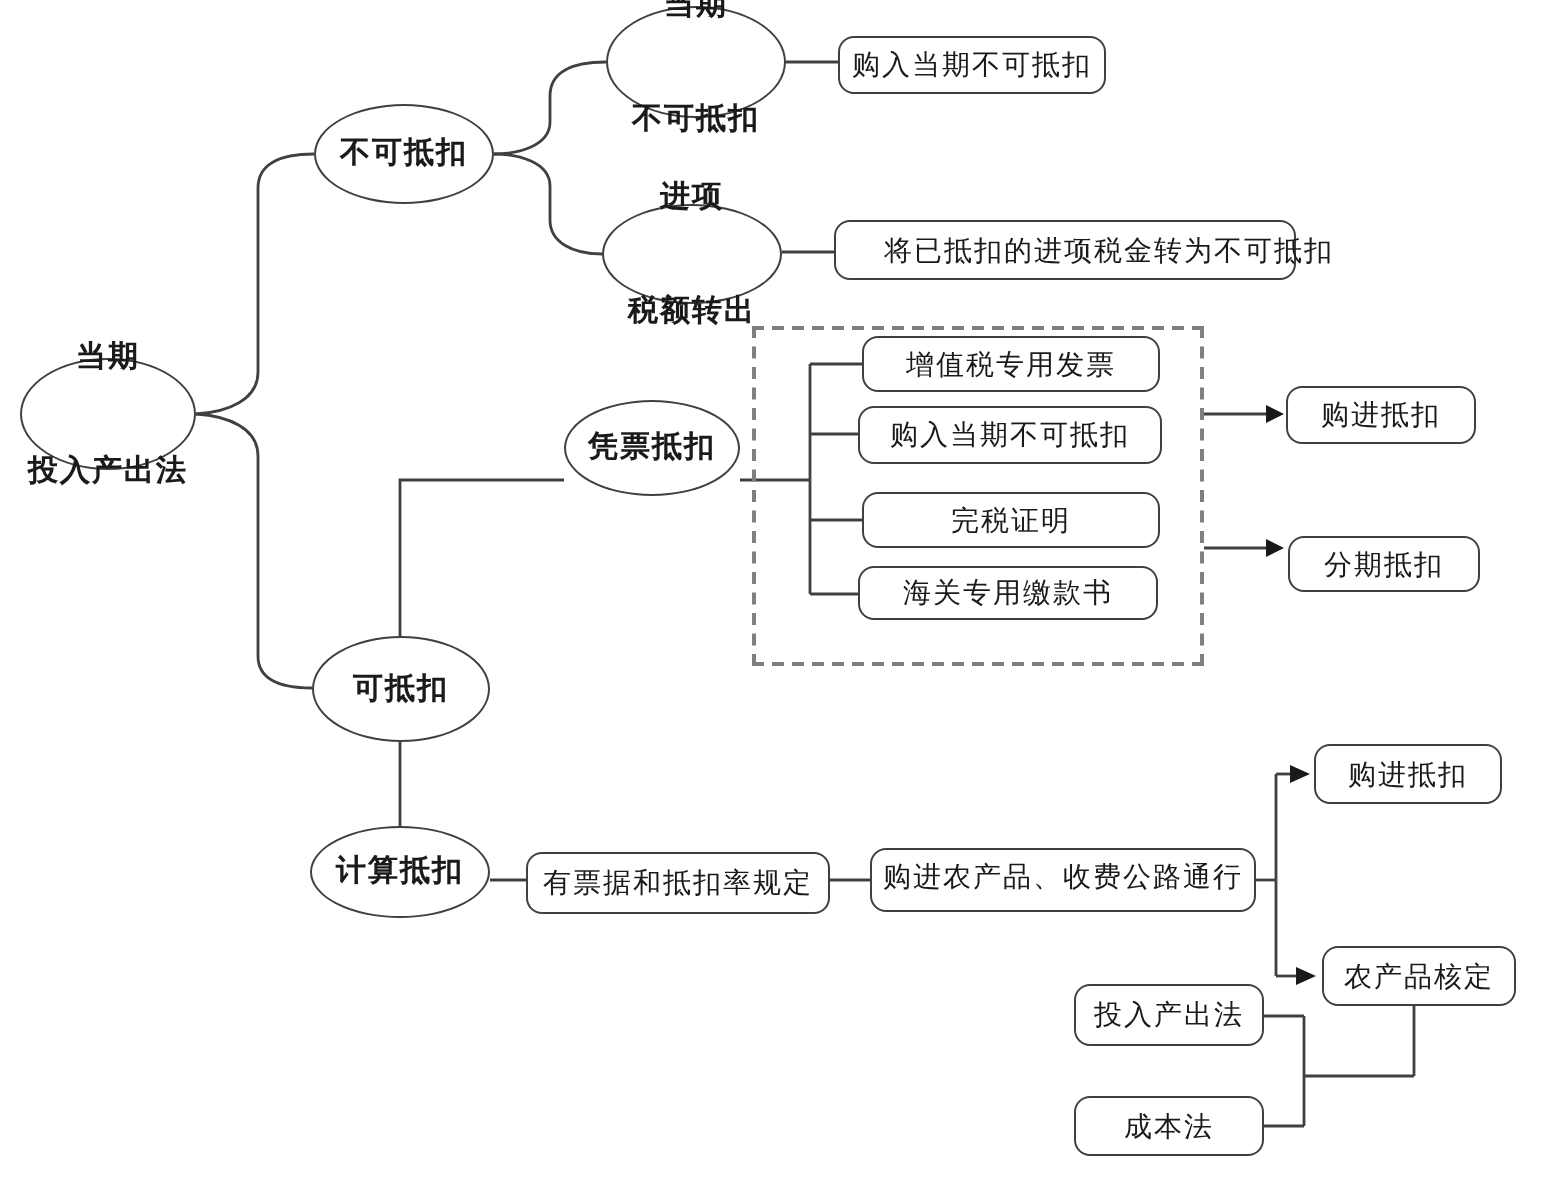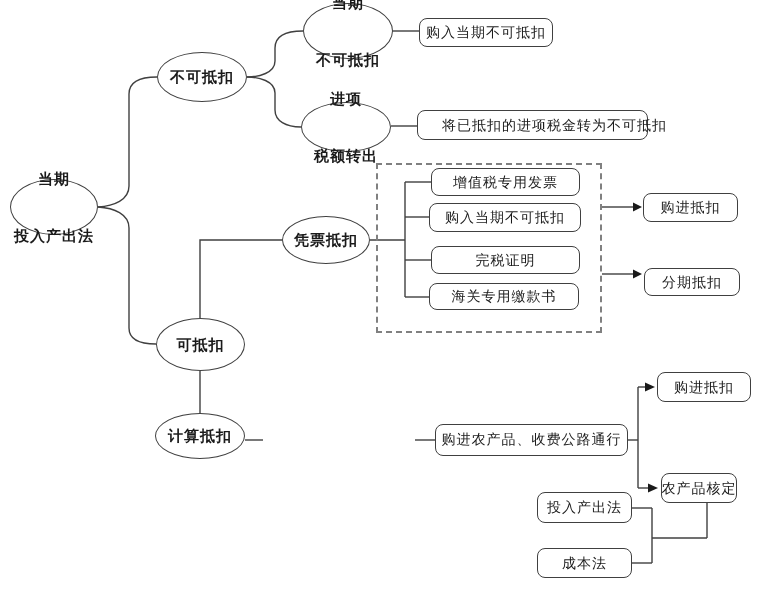--- a/index.html
+++ b/index.html
@@ -112,21 +112,21 @@
   <div class="node ellipse" style="left:303px; top:3px; width:90px; height:56px;">
     <span>当期</span>
     <span>不可抵扣</span>
   </div>
 
   <div class="node ellipse" style="left:301px; top:102px; width:90px; height:50px;text-align:right;">
     <span>进项</span>
     <span>税额转出</span>
   </div>
 
-  <div class="node ellipse" style="left:282px; top:216px; width:88px; height:48px;">
+  <div class="node ellipse" style="left:282px; top:200px; width:88px; height:48px;">
     <span>凭票抵扣</span>
   </div>
 
   <div class="node ellipse" style="left:156px; top:318px; width:89px; height:53px;">
     <span>可抵扣</span>
   </div>
 
   <div class="node ellipse" style="left:155px; top:413px; width:90px; height:46px;">
     <span>计算抵扣</span>
   </div>
@@ -156,30 +156,33 @@
   </div>
 
   <div class="node rect" style="left:643px; top:193px; width:95px; height:29px;">
     <span>购进抵扣</span>
   </div>
 
   <div class="node rect" style="left:644px; top:268px; width:96px; height:28px;">
     <span>分期抵扣</span>
   </div>
 
+  <div class="node rect" style="left:263px; top:426px; width:152px; height:31px;">
+    <span>有票据和抵扣率规定</span>
+  </div>
 
   <div class="node rect" style="left:435px; top:424px; width:193px; height:32px;font-family:Liberation Mono, monospace;">
     <span>购进农产品、收费公路通行</span>
   </div>
 
   <div class="node rect" style="left:657px; top:372px; width:94px; height:30px;">
     <span>购进抵扣</span>
   </div>
 
-  <div class="node rect" style="left:661px; top:473px; width:76px; height:30px;">
+  <div class="node rect" style="left:661px; top:473px; width:97px; height:30px;">
     <span>农产品核定</span>
   </div>
 
   <div class="node rect" style="left:537px; top:492px; width:95px; height:31px;">
     <span>投入产出法</span>
   </div>
 
   <div class="node rect" style="left:537px; top:548px; width:95px; height:30px;">
     <span>成本法</span>
   </div>

